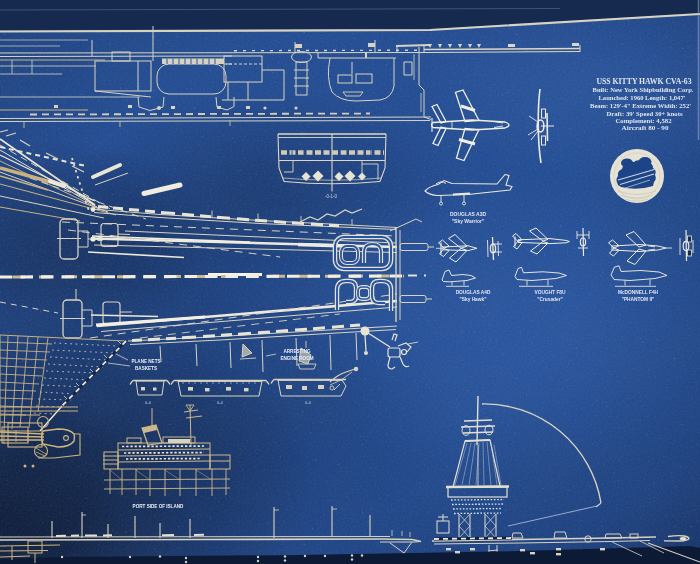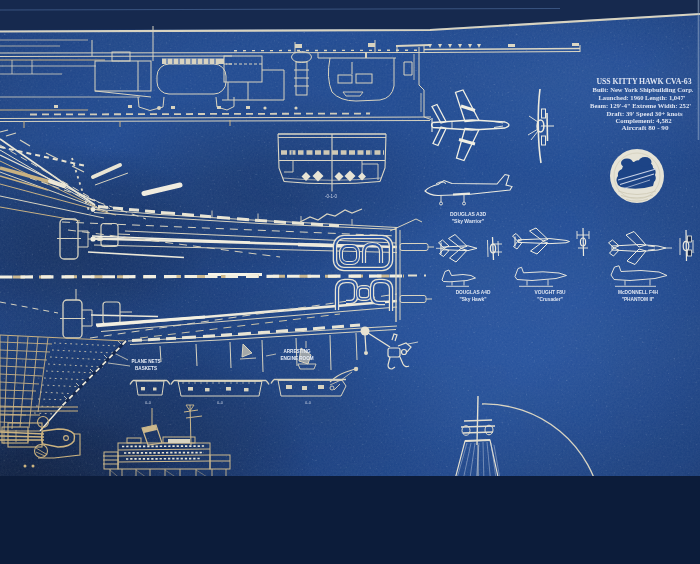--- a/index.html
+++ b/index.html
@@ -1,16 +1,16 @@
 <!DOCTYPE html>
 <html><head>
 <meta charset="utf-8">
 <style>
 html,body{margin:0;padding:0;background:#0c1c3a;}
-#wrap{width:700px;height:476px;overflow:hidden;position:relative;font-family:"Liberation Sans",sans-serif;text-align:center;}
+#wrap{width:700px;height:564px;overflow:hidden;position:relative;font-family:"Liberation Sans",sans-serif;text-align:center;}
 svg{display:block;}
 text{font-family:"Liberation Sans",sans-serif;}
 .ser{font-family:"Liberation Serif",serif;}
 </style>
 </head>
 <body>
 <div id="wrap">
 <svg width="700" height="564" viewBox="0 0 700 564" xmlns="http://www.w3.org/2000/svg">
 <defs>
 <radialGradient id="vig" cx="0.48" cy="0.42" r="0.8">

